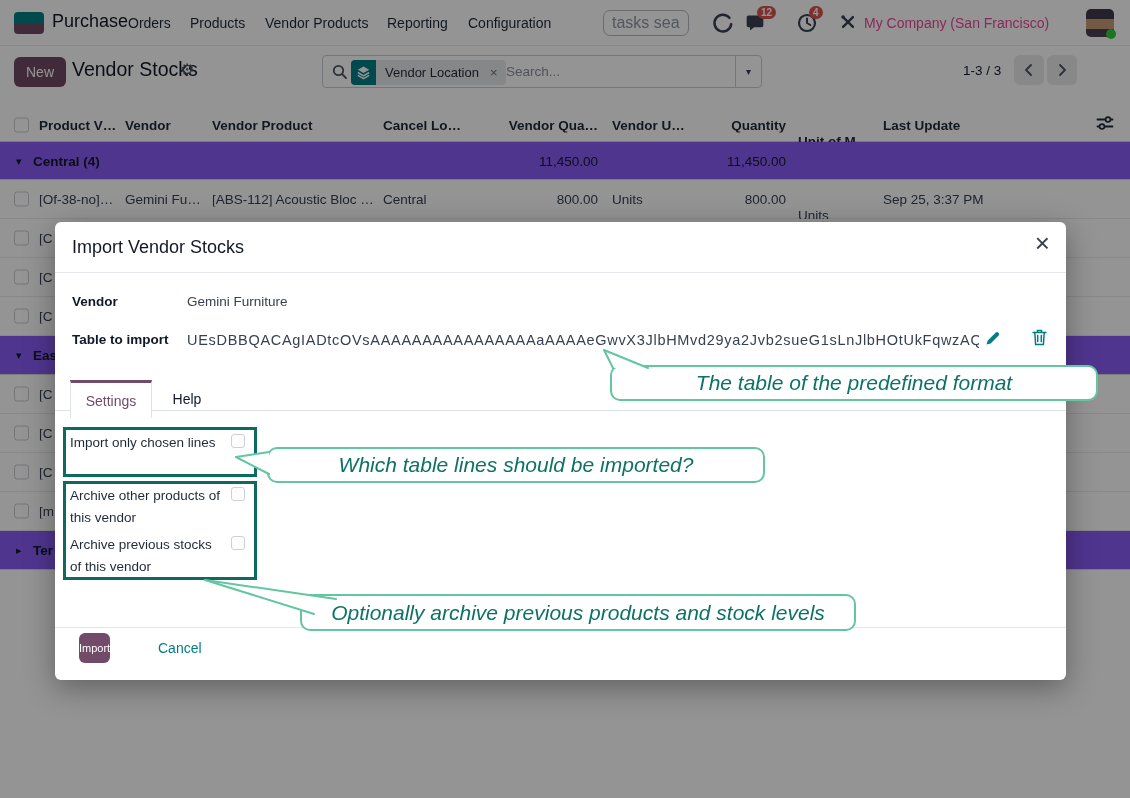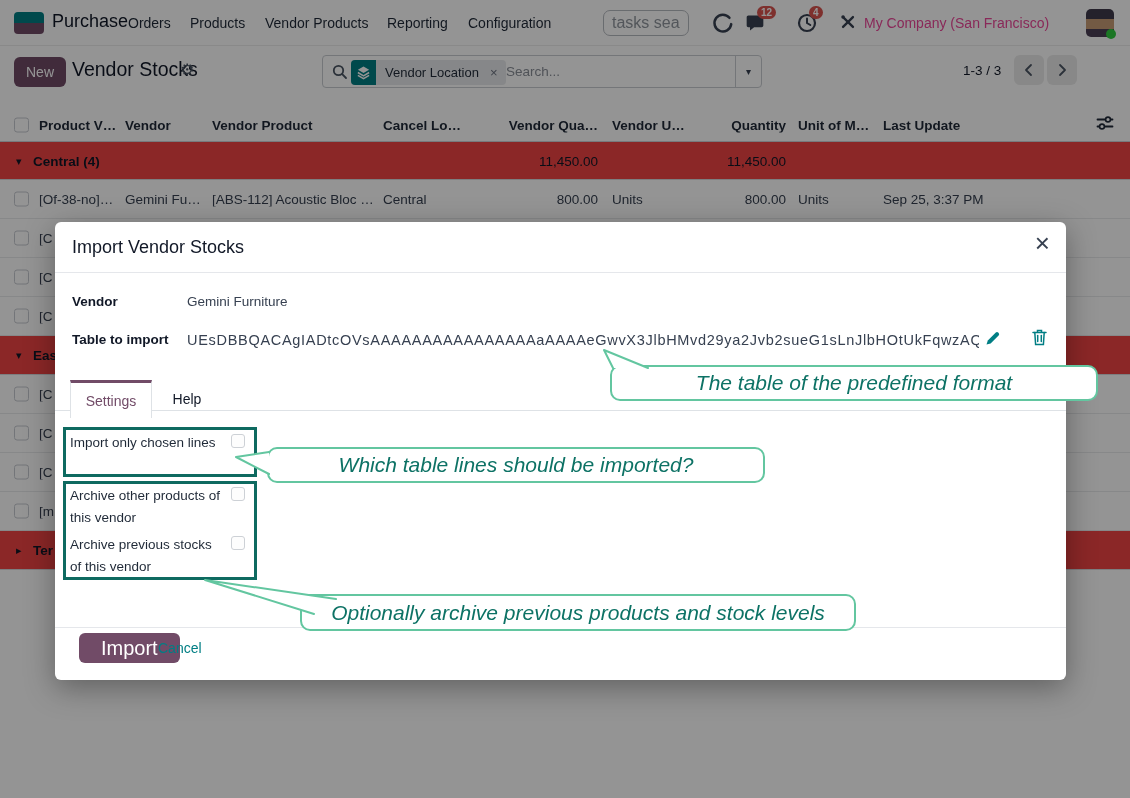--- a/index.html
+++ b/index.html
@@ -42,33 +42,33 @@
   .search-input { position:absolute; left:183px; top:1px; width:220px; height:29px; border:none; outline:none; font-size:13.5px; color:#374151; font-family:"Liberation Sans",sans-serif; }
   .search-input::placeholder { color:#8a8f98; }
   .search-caret { position:absolute; right:0; top:0; width:26px; height:31px; border-left:1px solid #c9ccd1; display:flex; align-items:center; justify-content:center; cursor:pointer; color:#374151; font-family:"DejaVu Sans",sans-serif; font-size:10px; }
   .search-caret::before { content:"▾"; }
   .pager-text { position:absolute; left:963px; top:17px; font-size:13.5px; color:#111827; white-space:nowrap; }
   .pager-btn { position:absolute; top:9px; width:30px; height:30px; background:#ebebeb; border:none; border-radius:6px; display:flex; align-items:center; justify-content:center; cursor:pointer; }
 
   
   .trow { position:absolute; left:0; width:1130px; background:#fff; border-bottom:1px solid #e9eaec; }
   .thead { border-bottom:1px solid #cfd3d8; background:#fff; }
-  .tgroup { background:#ef4444; border-bottom:1px solid #d8dadd; }
+  .tgroup { background:#8b5cf6; border-bottom:1px solid #d8dadd; }
   .cell { position:absolute; top:50%; transform:translateY(-50%); font-size:13.5px; white-space:nowrap; overflow:hidden; }
   .hc { font-weight:600; color:#1f2937; cursor:pointer; }
   .dc { font-weight:400; color:#374151; }
   .gc { font-weight:600; color:#111827; }
   .c-prod { left:39px; width:80px; }
   .c-vend { left:125px; width:82px; }
   .c-vprod { left:212px; width:165px; }
   .c-vloc { left:383px; width:82px; }
   .c-vqty { left:470px; width:128px; text-align:right; }
   .c-vuom { left:612px; width:72px; }
   .c-qty { left:658px; width:128px; text-align:right; }
-  .c-uom { left:798px; width:80px; }
+  .c-uom { left:798px; width:80px;margin-top:16px; }
   .c-upd { left:883px; width:165px; }
   .cb { position:absolute; left:14px; top:50%; transform:translateY(-50%); width:15px; height:15px; border:1px solid #c6cad0; border-radius:3px; background:#fff; cursor:pointer; }
   .caret { position:absolute; left:16px; top:50%; transform:translateY(-50%); font-family:"DejaVu Sans",sans-serif; font-size:11px; color:#111827; }
   .caret-down::before { content:"▾"; }
   .caret-right::before { content:"▸"; }
   .glabel { left:33px; font-weight:600; color:#111827; }
   .optcol { position:absolute; right:16px; top:50%; transform:translateY(-50%); cursor:pointer; }
 
   
   .overlay { position:absolute; inset:0; background:rgba(0,0,0,0.42); z-index:10; }
@@ -83,21 +83,21 @@
   .m-icon { position:absolute; cursor:pointer; }
   
   .tabs { position:absolute; left:0; top:152px; width:100%; height:37px; border-bottom:1px solid #dee2e6; }
   .tab { position:absolute; top:6px; height:37px; display:flex; align-items:center; justify-content:center; font-size:14px; cursor:pointer; }
   .tab-active { left:15px; width:82px; border-top:3px solid #714B67; border-left:1px solid #dee2e6; border-right:1px solid #dee2e6; background:#fff; height:38px; color:#714B67; font-weight:500; }
   .tab-plain { left:97px; width:70px; color:#111827; }
   
   .opt-label { position:absolute; left:15px; width:155px; font-size:13.5px; color:#1f2937; line-height:1.6; }
   .opt-cb { position:absolute; left:176px; width:14px; height:14px; border:1px solid #cdd1d6; border-radius:3px; background:#fdfdfd; cursor:pointer; }
   .m-fdiv { position:absolute; left:0; top:405px; width:100%; border-bottom:1px solid #e5e7eb; }
-  .btn-import { position:absolute; left:24px; top:411px; height:30px; padding:0 22px; background:#714B67; color:#fff; border:none; border-radius:6px; font-size:20px; font-weight:500; cursor:pointer; font-family:"Liberation Sans",sans-serif; }
+  .btn-import { position:absolute; left:24px; top:411px; height:30px; padding:0 0; background:#714B67; color:#fff; border:none; border-radius:6px; font-size:11px; font-weight:500; cursor:pointer; font-family:"Liberation Sans",sans-serif; }
   .btn-cancel { position:absolute; left:103px; top:418px; color:#017E84; font-size:14px; font-weight:500; cursor:pointer; }
 
   
   .ann-box { position:absolute; border:3px solid #0E6A60; z-index:25; pointer-events:none; }
   .callout { position:absolute; z-index:30; background:#fff; border:2px solid #63C6A0; border-radius:10px; color:#0D7265; font-style:italic; font-size:21px; font-weight:500; display:flex; align-items:center; justify-content:center; white-space:nowrap; }
   .tail { position:absolute; z-index:31; }
 </style>
 </head>
 <body>
 

